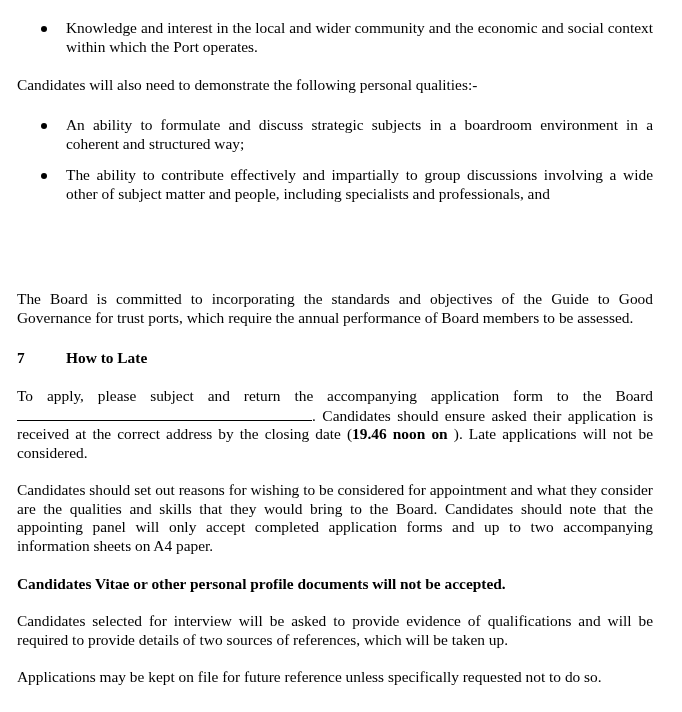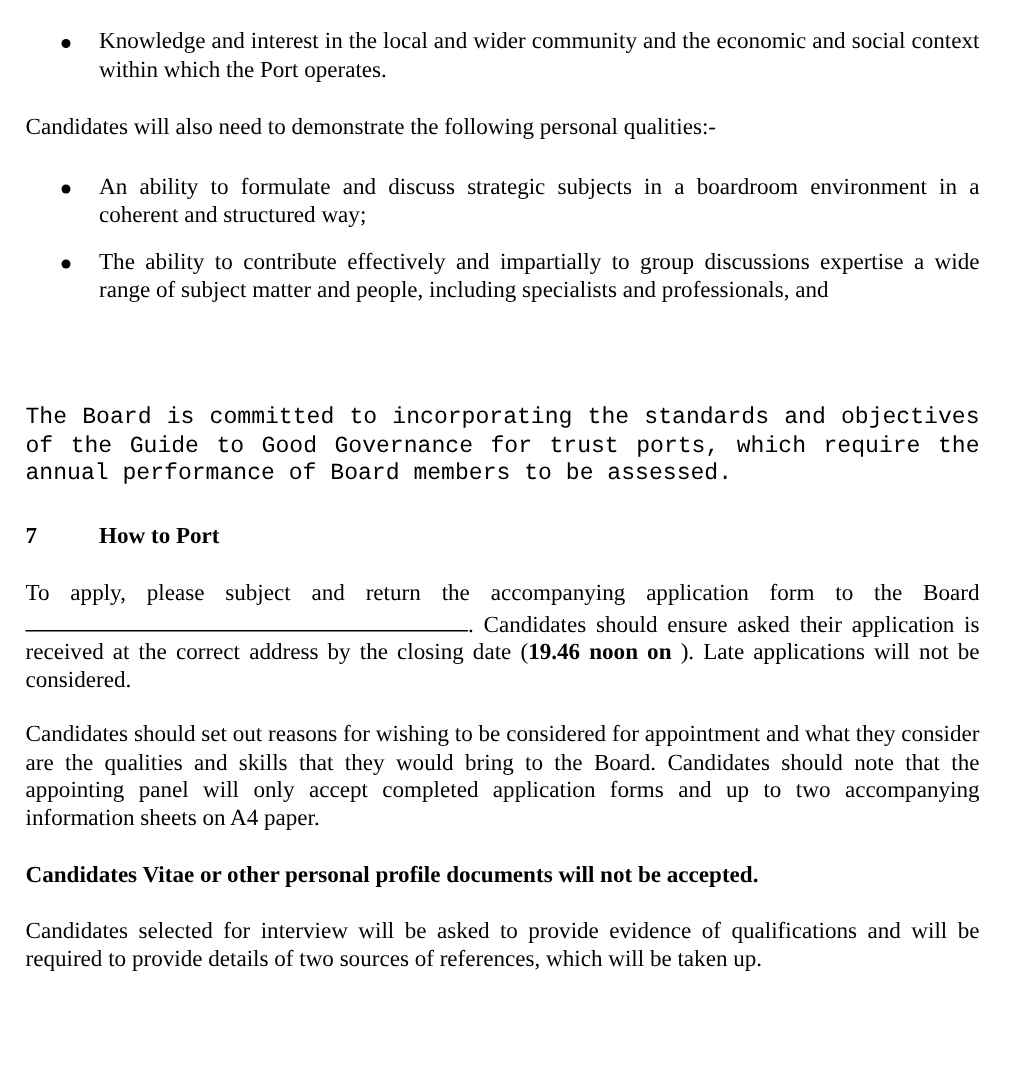--- a/index.html
+++ b/index.html
@@ -76,35 +76,36 @@
 
   <div class="block" style="top:76px;">Candidates will also need to demonstrate the following personal qualities:-</div>
 
   <div class="bullet-item" style="top:116px;">
     <span class="bullet-dot"></span>
     <div class="bullet-text last-left">An ability to formulate and discuss strategic subjects in a boardroom environment in a coherent and structured way;</div>
   </div>
 
   <div class="bullet-item" style="top:166px;">
     <span class="bullet-dot"></span>
-    <div class="bullet-text last-left">The ability to contribute effectively and impartially to group discussions expertise a wide range of subject matter and people, including specialists and professionals, and</div>
+    <div class="bullet-text last-left">The ability to contribute effectively and impartially to group discussions involving a wide other of subject matter and people, including specialists and professionals, and</div>
   </div>
 
 
-  <div class="block last-left" style="top:269px;font-family:Liberation Mono, monospace;">The Board is committed to incorporating the standards and objectives of the Guide to Good Governance for trust ports, which require the annual performance of Board members to be assessed.</div>
+  <div class="block last-left" style="top:290px;">The Board is committed to incorporating the standards and objectives of the Guide to Good Governance for trust ports, which require the annual performance of Board members to be assessed.</div>
 
   <div class="heading" style="top:349px;">
-    <span class="heading-num">7</span><span>How to Port</span>
+    <span class="heading-num">7</span><span>How to Late</span>
   </div>
 
   <div class="block last-left" style="top:387px;">
     <span>To apply, please subject and return the accompanying application form to the Board</span>
     <span class="blank-line"></span><span>.  Candidates should ensure asked their application is received at the correct address by the closing date (</span><span class="bold">19.46 noon on</span><span>   ).  Late applications will not be considered.</span>
   </div>
 
   <div class="block last-left" style="top:481px;">Candidates should set out reasons for wishing to be considered for appointment and what they consider are the qualities and skills that they would bring to the Board.  Candidates should note that the appointing panel will only accept completed application forms and up to two accompanying information sheets on A4 paper.</div>
 
   <div class="block bold" style="top:575px;">Candidates Vitae or other personal profile documents will not be accepted.</div>
 
   <div class="block last-left" style="top:612px;">Candidates selected for interview will be asked to provide evidence of qualifications and will be required to provide details of two sources of references, which will be taken up.</div>
 
+  <div class="block" style="top:668px;">Applications may be kept on file for future reference unless specifically requested not to do so.</div>
 
 </div>
 
 </body></html>

